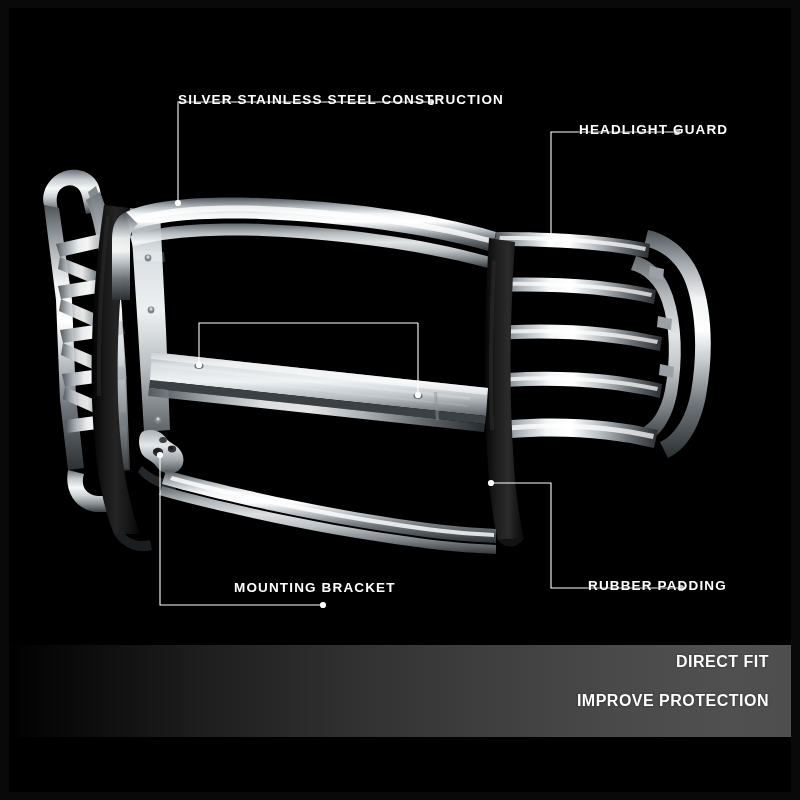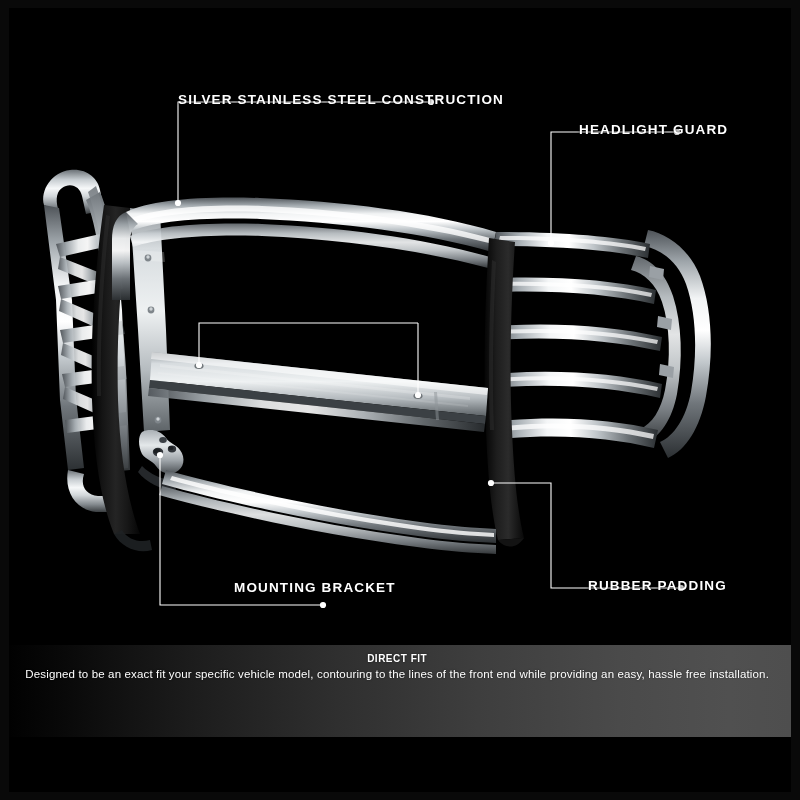--- a/index.html
+++ b/index.html
@@ -70,26 +70,25 @@
         #4e4e4e 100%);
   }
   .info-block {
     position: absolute;
     right: 22px;
     text-align: right;
     color: #ffffff;
   }
   .info-heading {
     font-family: "Liberation Sans", sans-serif;
-    font-size: 10px;
+    font-size: 16px;
     font-weight: 700;
     letter-spacing: 0.5px;
     line-height: 1.15;
     text-shadow: 0 0 2px rgba(0,0,0,0.6);
-    text-align: center;
   }
   .info-desc {
     font-family: "Liberation Sans", sans-serif;
     font-size: 11.5px;
     font-weight: 400;
     letter-spacing: 0.15px;
     line-height: 1.35;
     margin-top: 2px;
     text-shadow: 0 0 2px rgba(0,0,0,0.6);
   }
@@ -356,23 +355,23 @@
   <div class="callout-label" style="left:551px; top:122px;padding-left:28px;">HEADLIGHT GUARD</div>
 
 
   <div class="callout-label" style="left:186px; top:580px;margin-left:48px;">MOUNTING BRACKET</div>
 
   <div class="callout-label" style="left:588px; top:578px;">RUBBER PADDING</div>
 
   <div id="info-band">
     <div class="info-block" id="info-block-1">
       <div class="info-heading">DIRECT FIT</div>
-      <div class="info-desc">Designed to be an exact fit your specific vehicle model, contouring to the lines of the front end while providing an easy, hassle free installation.</div>
     </div>
     <div class="info-block" id="info-block-2">
+      <div class="info-heading">IMPROVE PROTECTION</div>
     </div>
   </div>
 
   <div class="frame-edge frame-top"></div>
   <div class="frame-edge frame-bottom"></div>
   <div class="frame-edge frame-left"></div>
   <div class="frame-edge frame-right"></div>
 
 </div>
 

